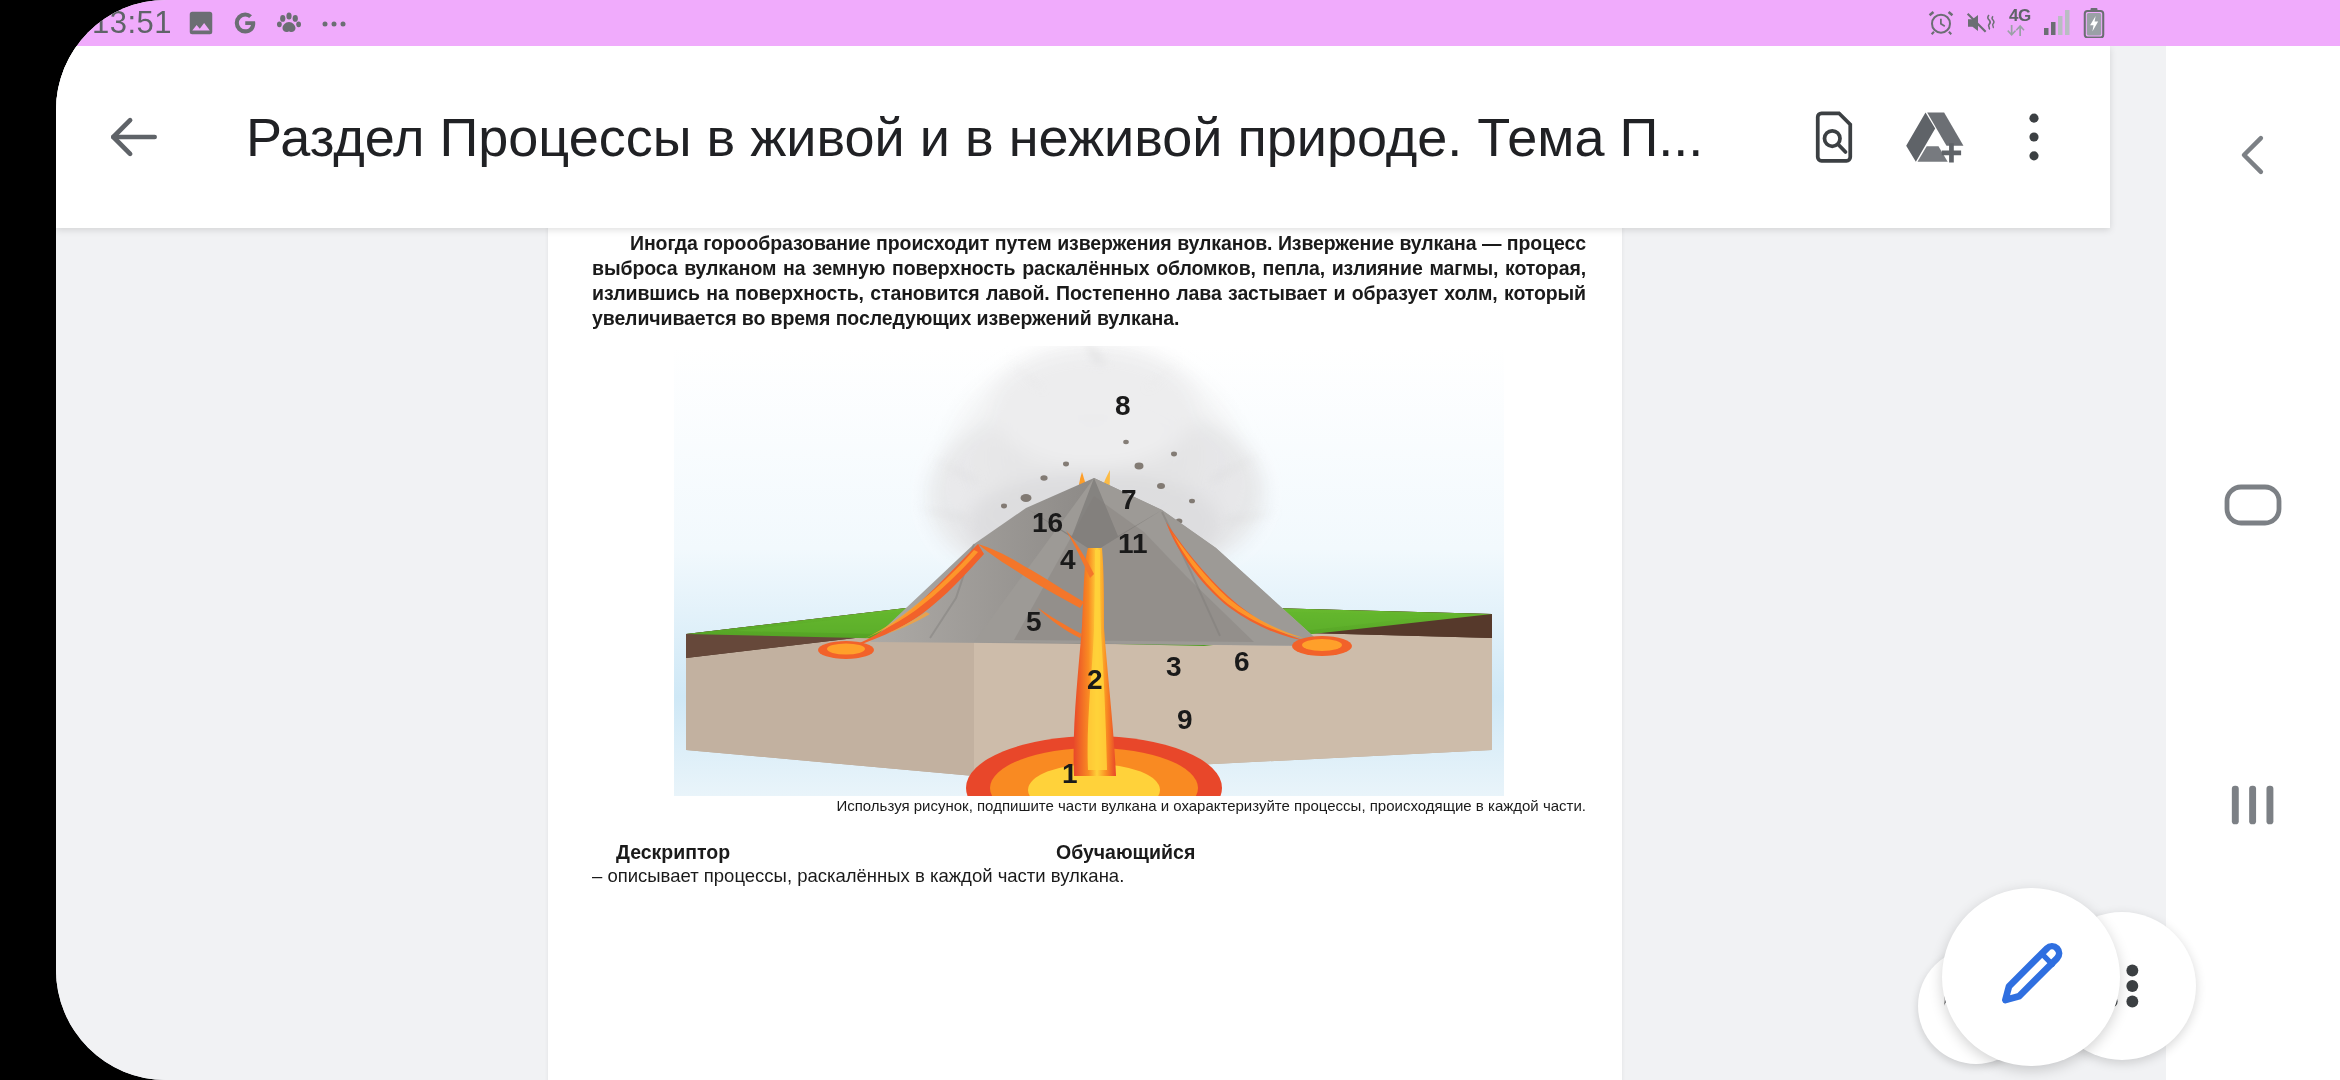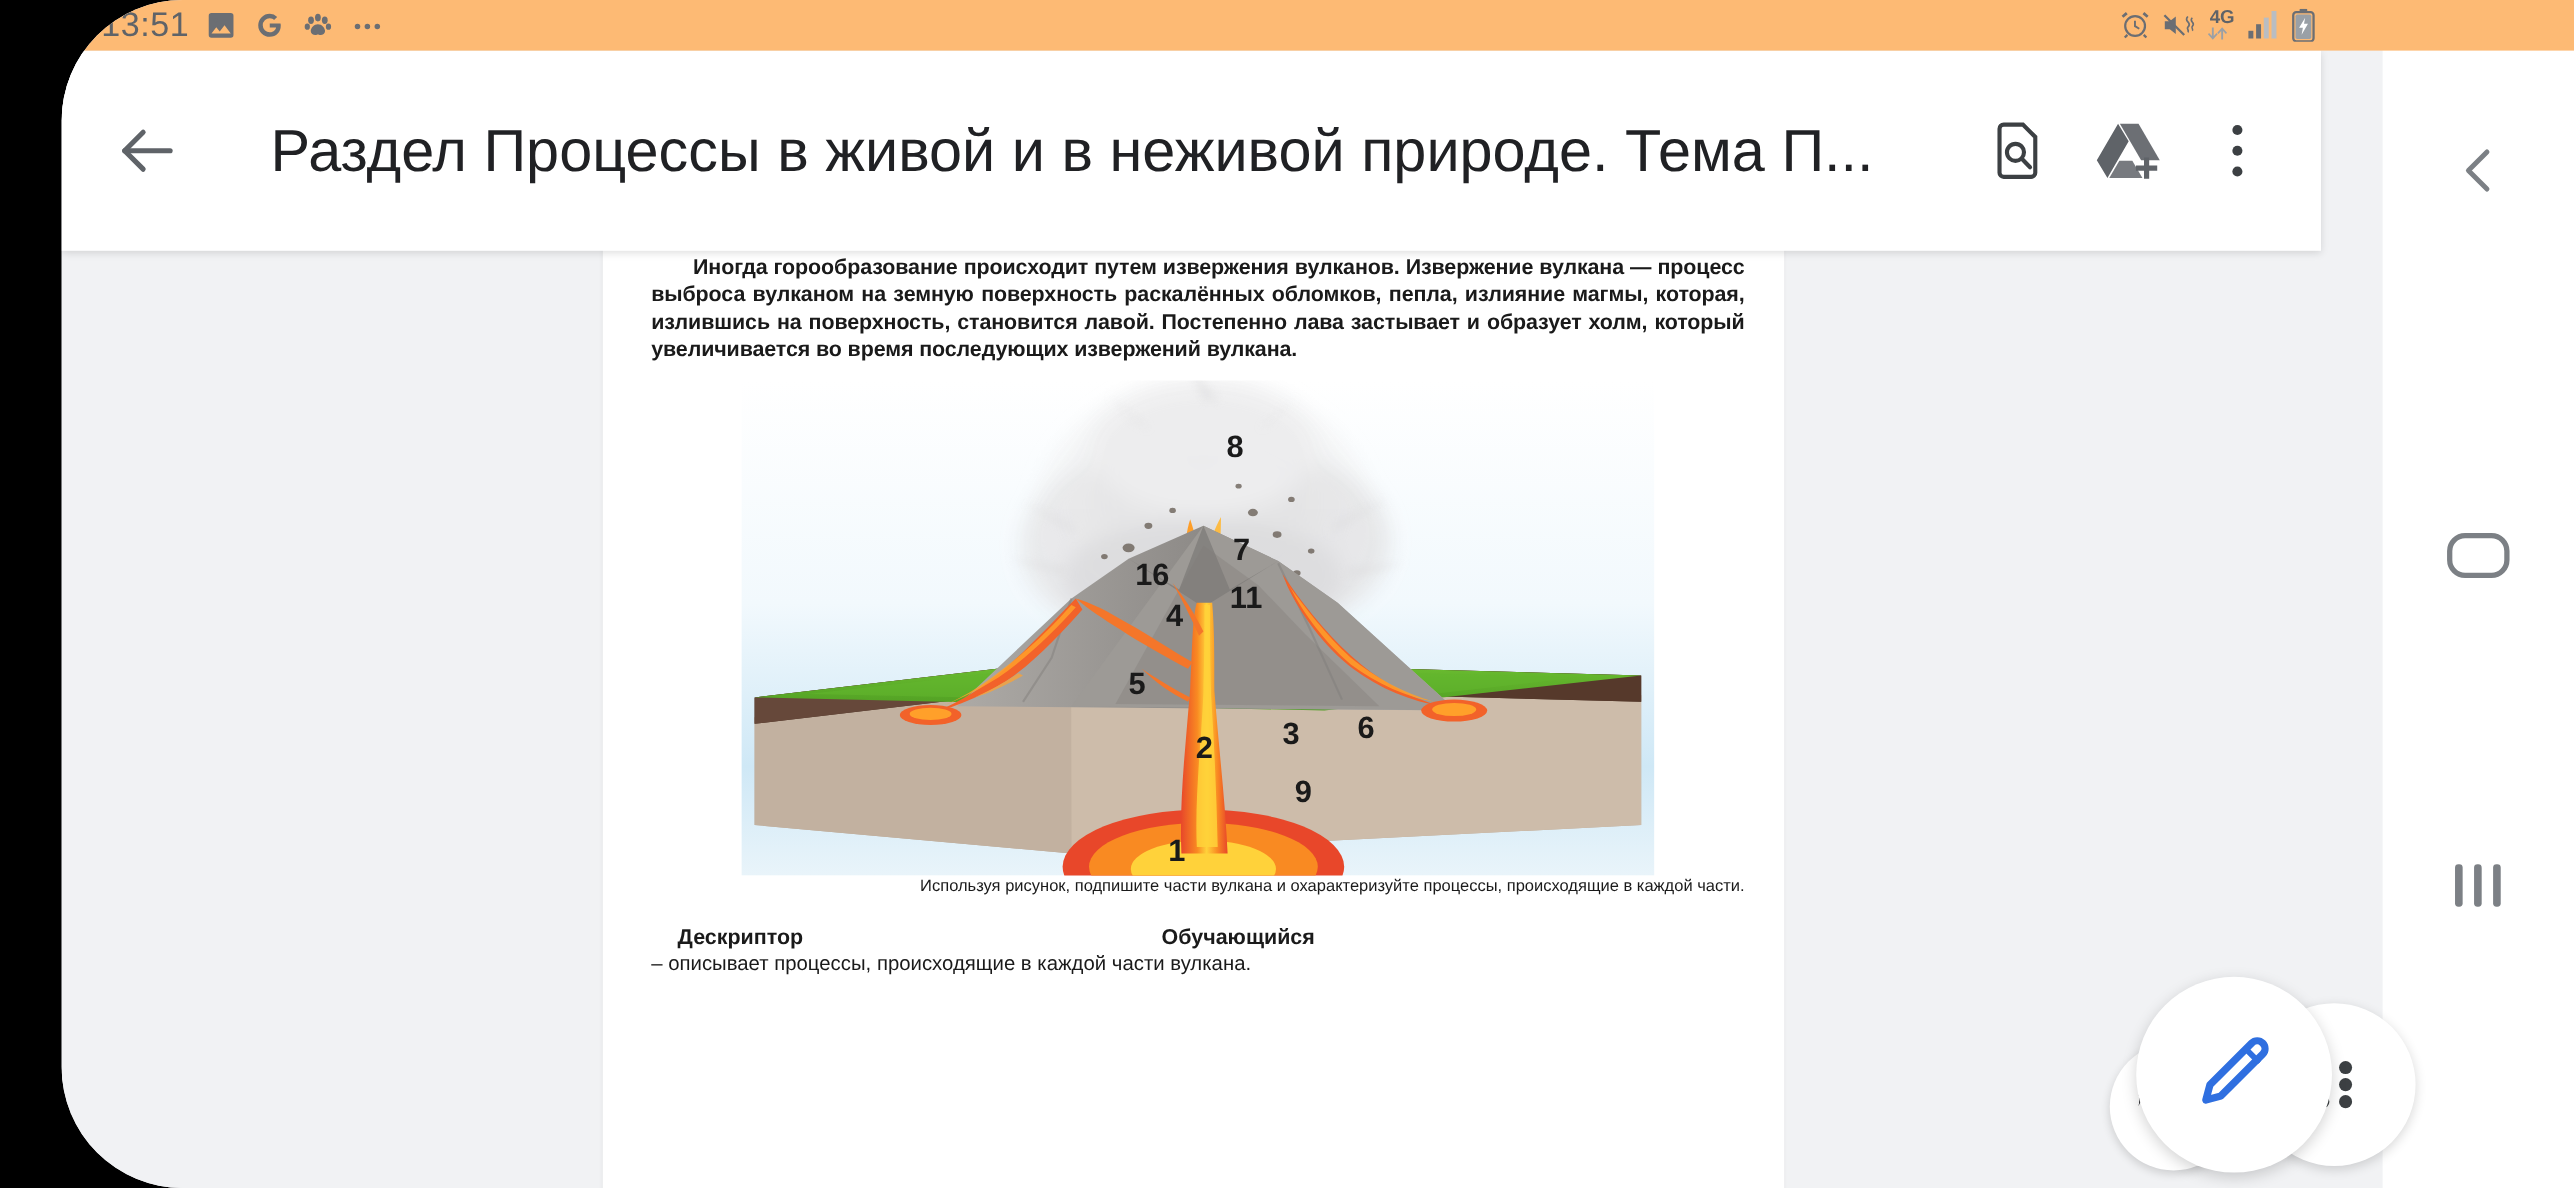--- a/index.html
+++ b/index.html
@@ -31,21 +31,21 @@
     border-bottom-left-radius: 110px;
     overflow: hidden;
   }
 
   
   #status-bar {
     position: absolute;
     left: 0; top: 0;
     width: 100%;
     height: 46px;
-    background: #fdba74;
+    background: #f0abfc;
     z-index: 40;
   }
   #status-left {
     position: absolute;
     left: 36px;
     top: 0;
     height: 46px;
     display: flex;
     align-items: center;
     gap: 14px;
@@ -450,21 +450,21 @@
               <div class="fig-num" style="left:396px; top:182px;margin-left:48px;">11</div>
             </div>
           </div>
 
           <div class="doc-body-plain">Используя рисунок, подпишите части вулкана и охарактеризуйте процессы, происходящие в каждой части.</div>
 
           <div class="doc-row">
             <div class="doc-col-label">Дескриптор</div>
             <div class="doc-col-label2">Обучающийся</div>
           </div>
-          <div class="doc-bullet">– описывает процессы, происходящие в каждой части вулкана.</div>
+          <div class="doc-bullet">– описывает процессы, раскалённых в каждой части вулкана.</div>
 
         </div>
       </div>
     </div>
 
     <div id="status-bar">
       <div id="status-left">
         <div id="status-clock">13:51</div>
         <span class="sb-icon">
           <svg width="30" height="30" viewBox="0 0 24 24" fill="#6b6e73">

